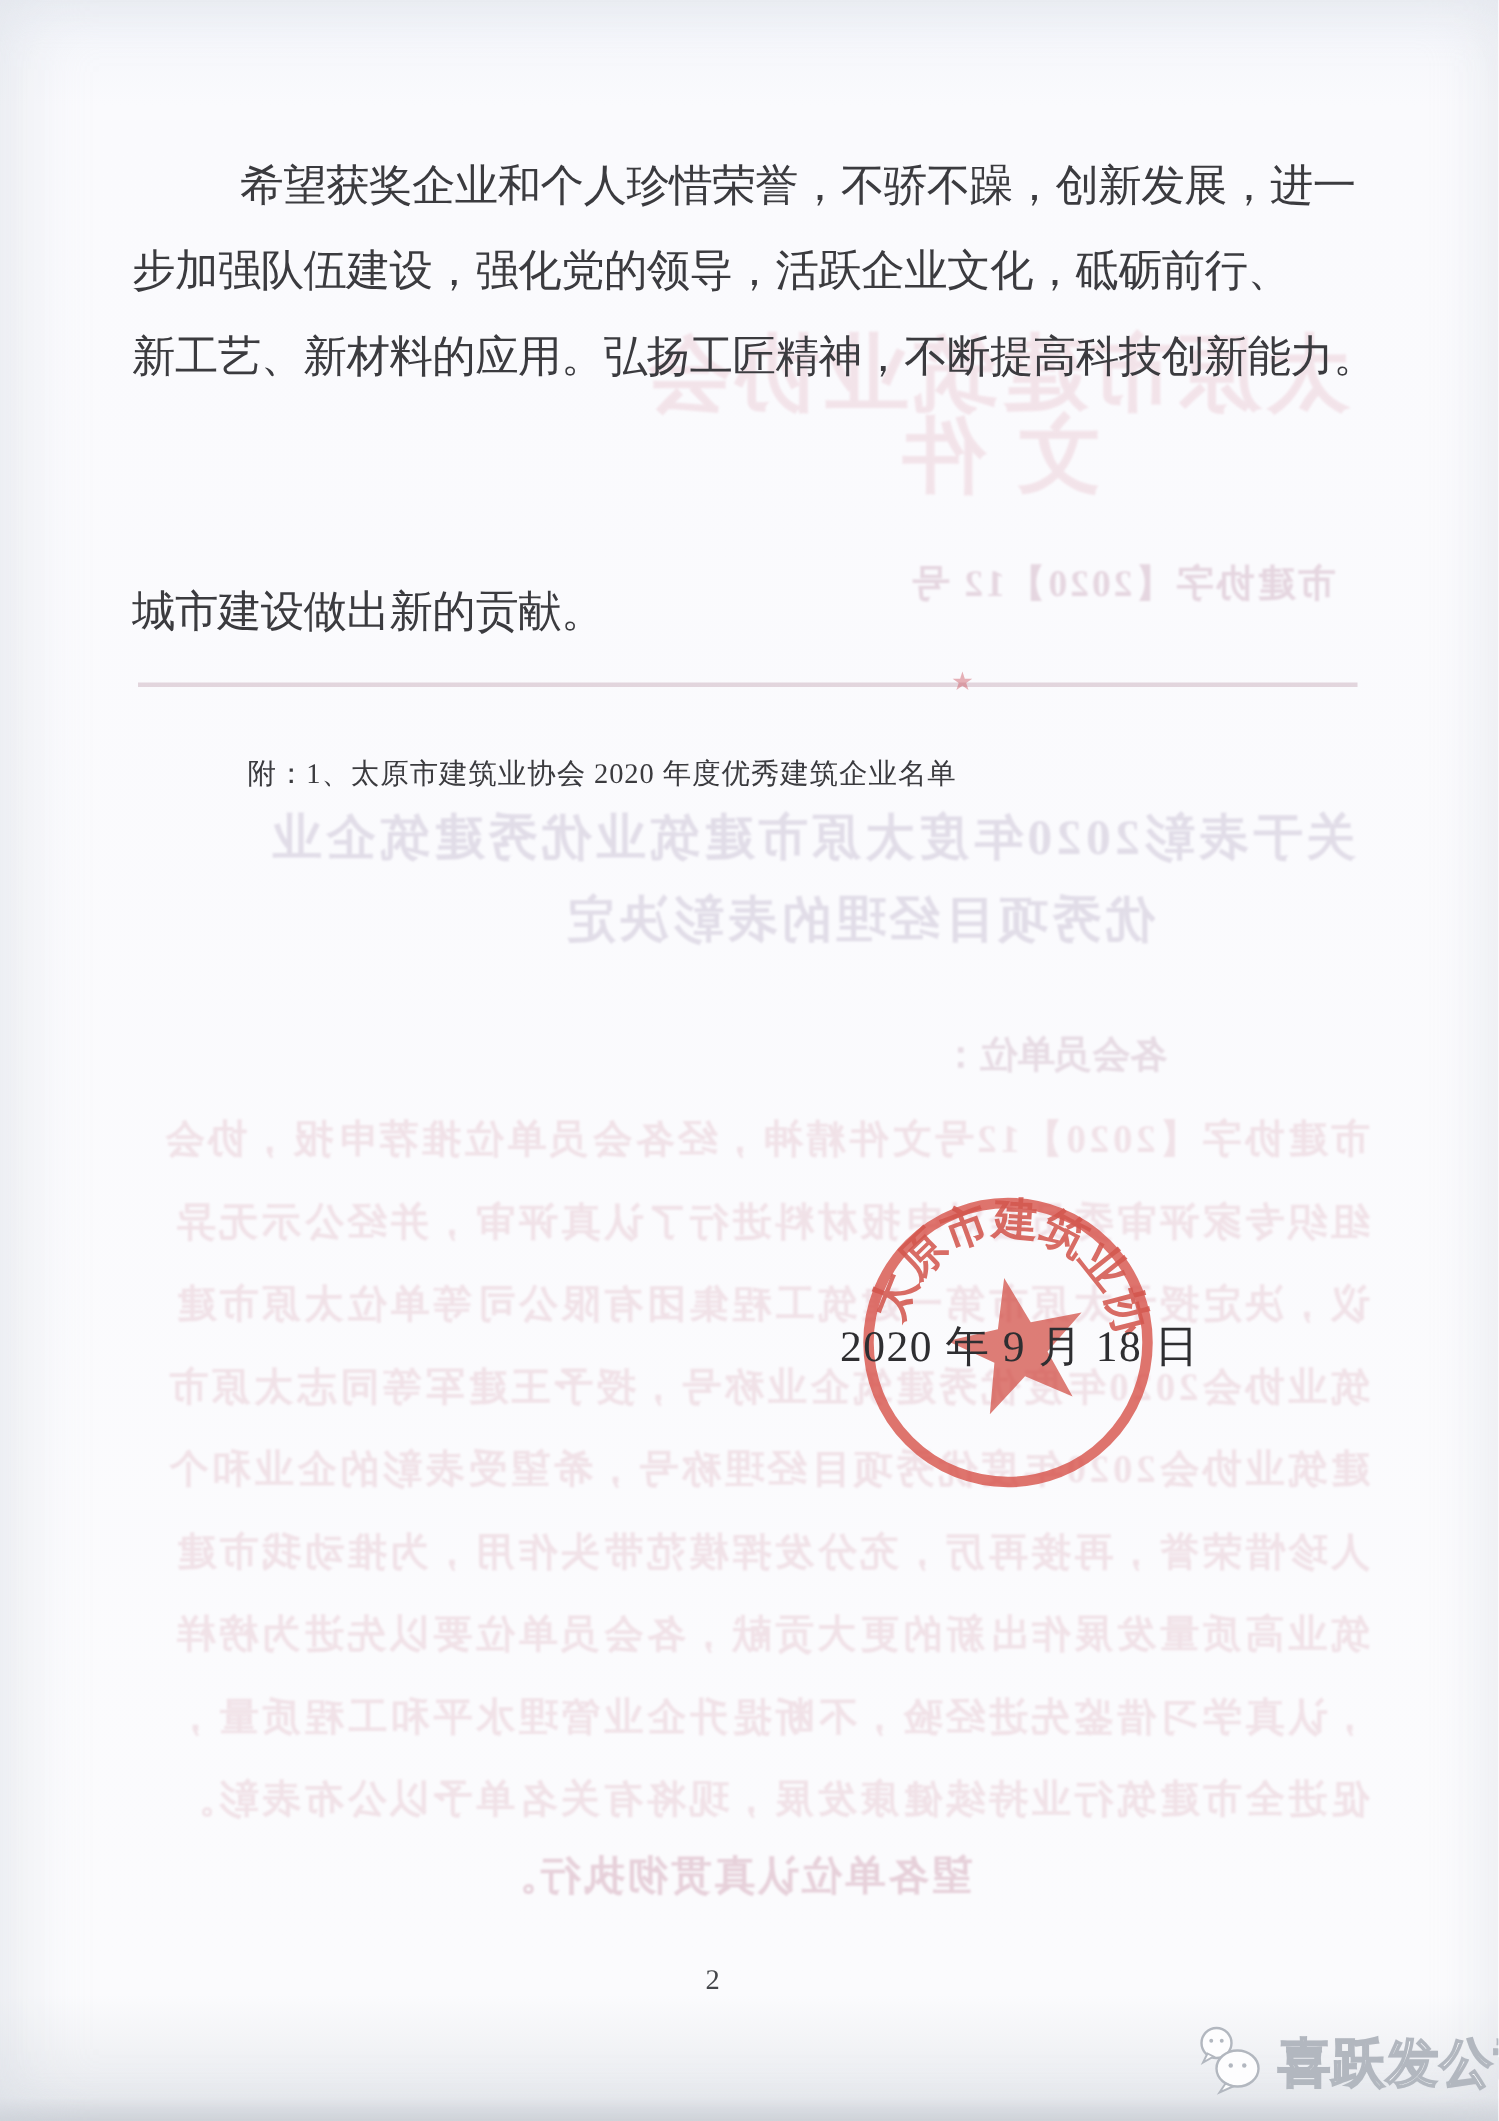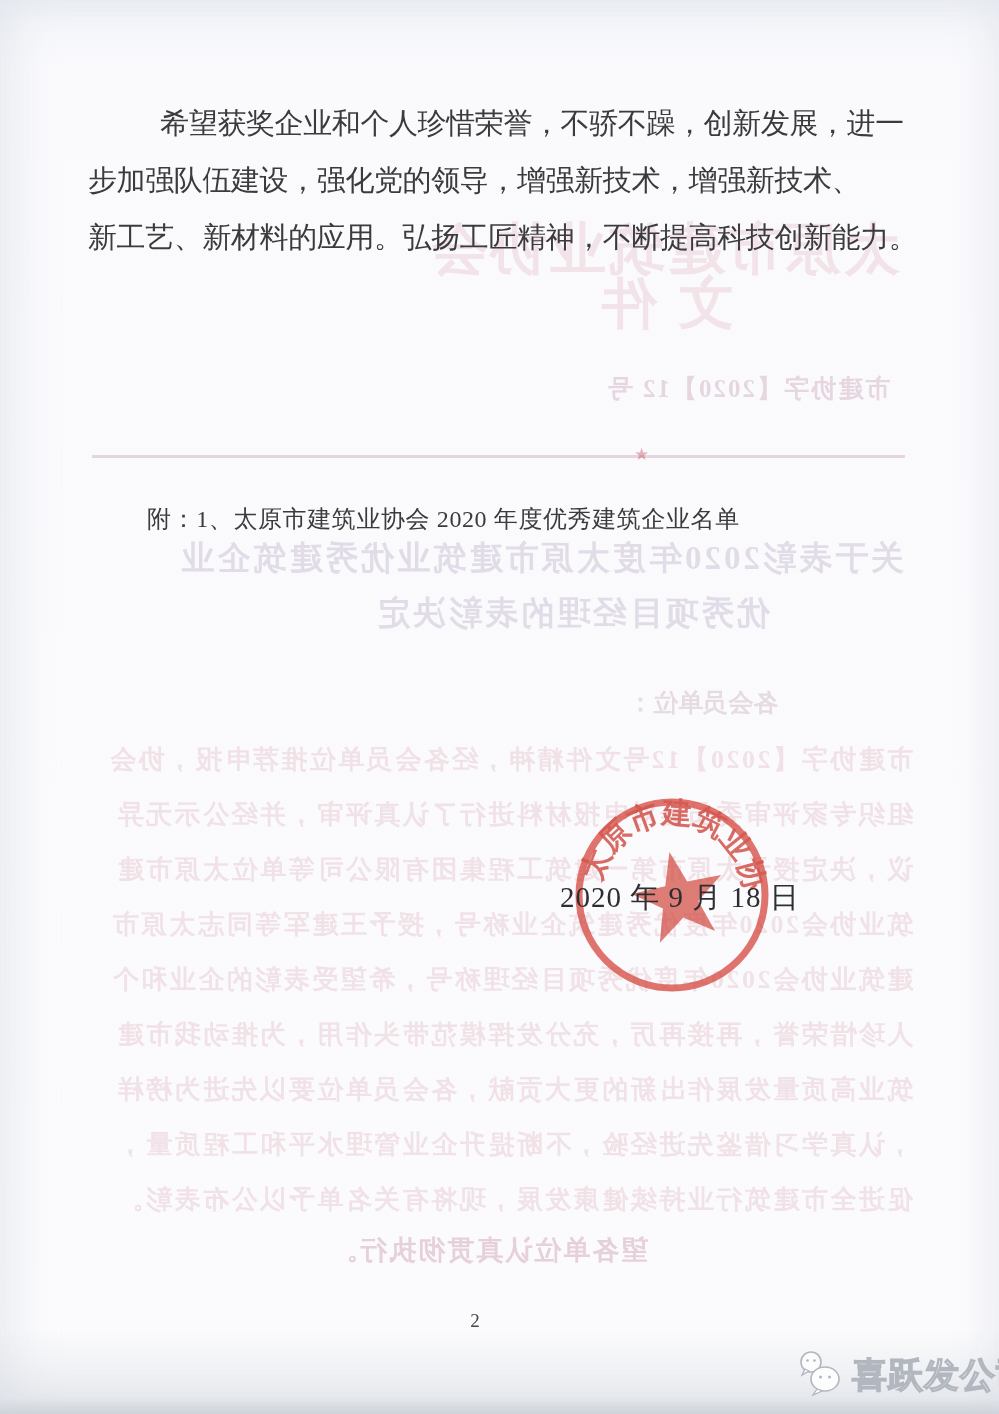--- a/index.html
+++ b/index.html
@@ -18,21 +18,21 @@
   }
   .abs{position:absolute;}
   
   .body-line{
     left:88px;width:772px;height:44px;
     font-size:29px;letter-spacing:-0.4px;color:#3b3b3f;
     white-space:nowrap;
   }
   .indent{padding-left:58px;text-align:center;}
   .attach-line{
-    font-size:24px;letter-spacing:0.6px;color:#3b3b3f;white-space:nowrap;
+    font-size:19px;letter-spacing:0.6px;color:#3b3b3f;white-space:nowrap;margin-left:18px;
   }
   .date-line{
     left:560px;top:878px;font-size:29px;letter-spacing:1px;color:#2e2e31;z-index:6;white-space:nowrap;
   }
   .page-num{
     left:0;top:1310px;width:950px;text-align:center;
     font-size:19px;color:#44464a;
   }
   
   .seal{left:547px;top:770px;width:250px;height:250px;z-index:4;opacity:.88;}
@@ -90,22 +90,23 @@
   <div class="abs bleed bleed-line" style="top:852px;">议，决定授予太原市第一建筑工程集团有限公司等单位太原市建</div>
   <div class="abs bleed bleed-line" style="top:907px;">筑业协会2020年度优秀建筑企业称号，授予王建军等同志太原市</div>
   <div class="abs bleed bleed-line" style="top:962px;">建筑业协会2020年度优秀项目经理称号，希望受表彰的企业和个</div>
   <div class="abs bleed bleed-line" style="top:1017px;">人珍惜荣誉，再接再厉，充分发挥模范带头作用，为推动我市建</div>
   <div class="abs bleed bleed-line" style="top:1072px;">筑业高质量发展作出新的更大贡献，各会员单位要以先进为榜样</div>
   <div class="abs bleed bleed-line" style="top:1127px;">，认真学习借鉴先进经验，不断提升企业管理水平和工程质量，</div>
   <div class="abs bleed bleed-line" style="top:1182px;">促进全市建筑行业持续健康发展，现将有关名单予以公布表彰。</div>
   <div class="abs bleed bleed-last" style="left:348px;top:1232px;width:300px;">望各单位认真贯彻执行。</div>
 
   <div class="abs body-line indent" style="top:104px;">希望获奖企业和个人珍惜荣誉，不骄不躁，创新发展，进一</div>
-  <div class="abs body-line" style="top:161px;">步加强队伍建设，强化党的领导，增强新技术，增强新技术、</div>
+  <div class="abs body-line" style="top:161px;">步加强队伍建设，强化党的领导，活跃企业文化，砥砺前行、</div>
   <div class="abs body-line" style="top:218px;">新工艺、新材料的应用。弘扬工匠精神，不断提高科技创新能力。</div>
+  <div class="abs body-line" style="top:388px;">城市建设做出新的贡献。</div>
 
   <div class="abs attach-line" style="left:147px;top:503px;">附：1、太原市建筑业协会 2020 年度优秀建筑企业名单</div>
 
   <svg class="abs seal" viewBox="0 0 250 250">
     <circle cx="125" cy="125" r="93" fill="none" stroke="#d5473d" stroke-width="7" opacity="0.85"></circle>
     <polygon points="132,81 143.2,113.6 177.7,114.2 150.1,134.9 160.2,167.8 132,148 103.8,167.8 113.9,134.9 86.3,114.2 120.8,113.6" fill="#cf4238" opacity="0.78" transform="rotate(-12 132 127)"></polygon>
     <defs>
       <path id="sealArc" d="M 54.1 112.5 A 72 72 0 0 1 195.9 112.5" fill="none"></path>
     </defs>
     <text font-size="30" font-weight="bold" fill="#cf4238" opacity="0.88" font-family="Liberation Serif, DejaVu Serif, serif">

